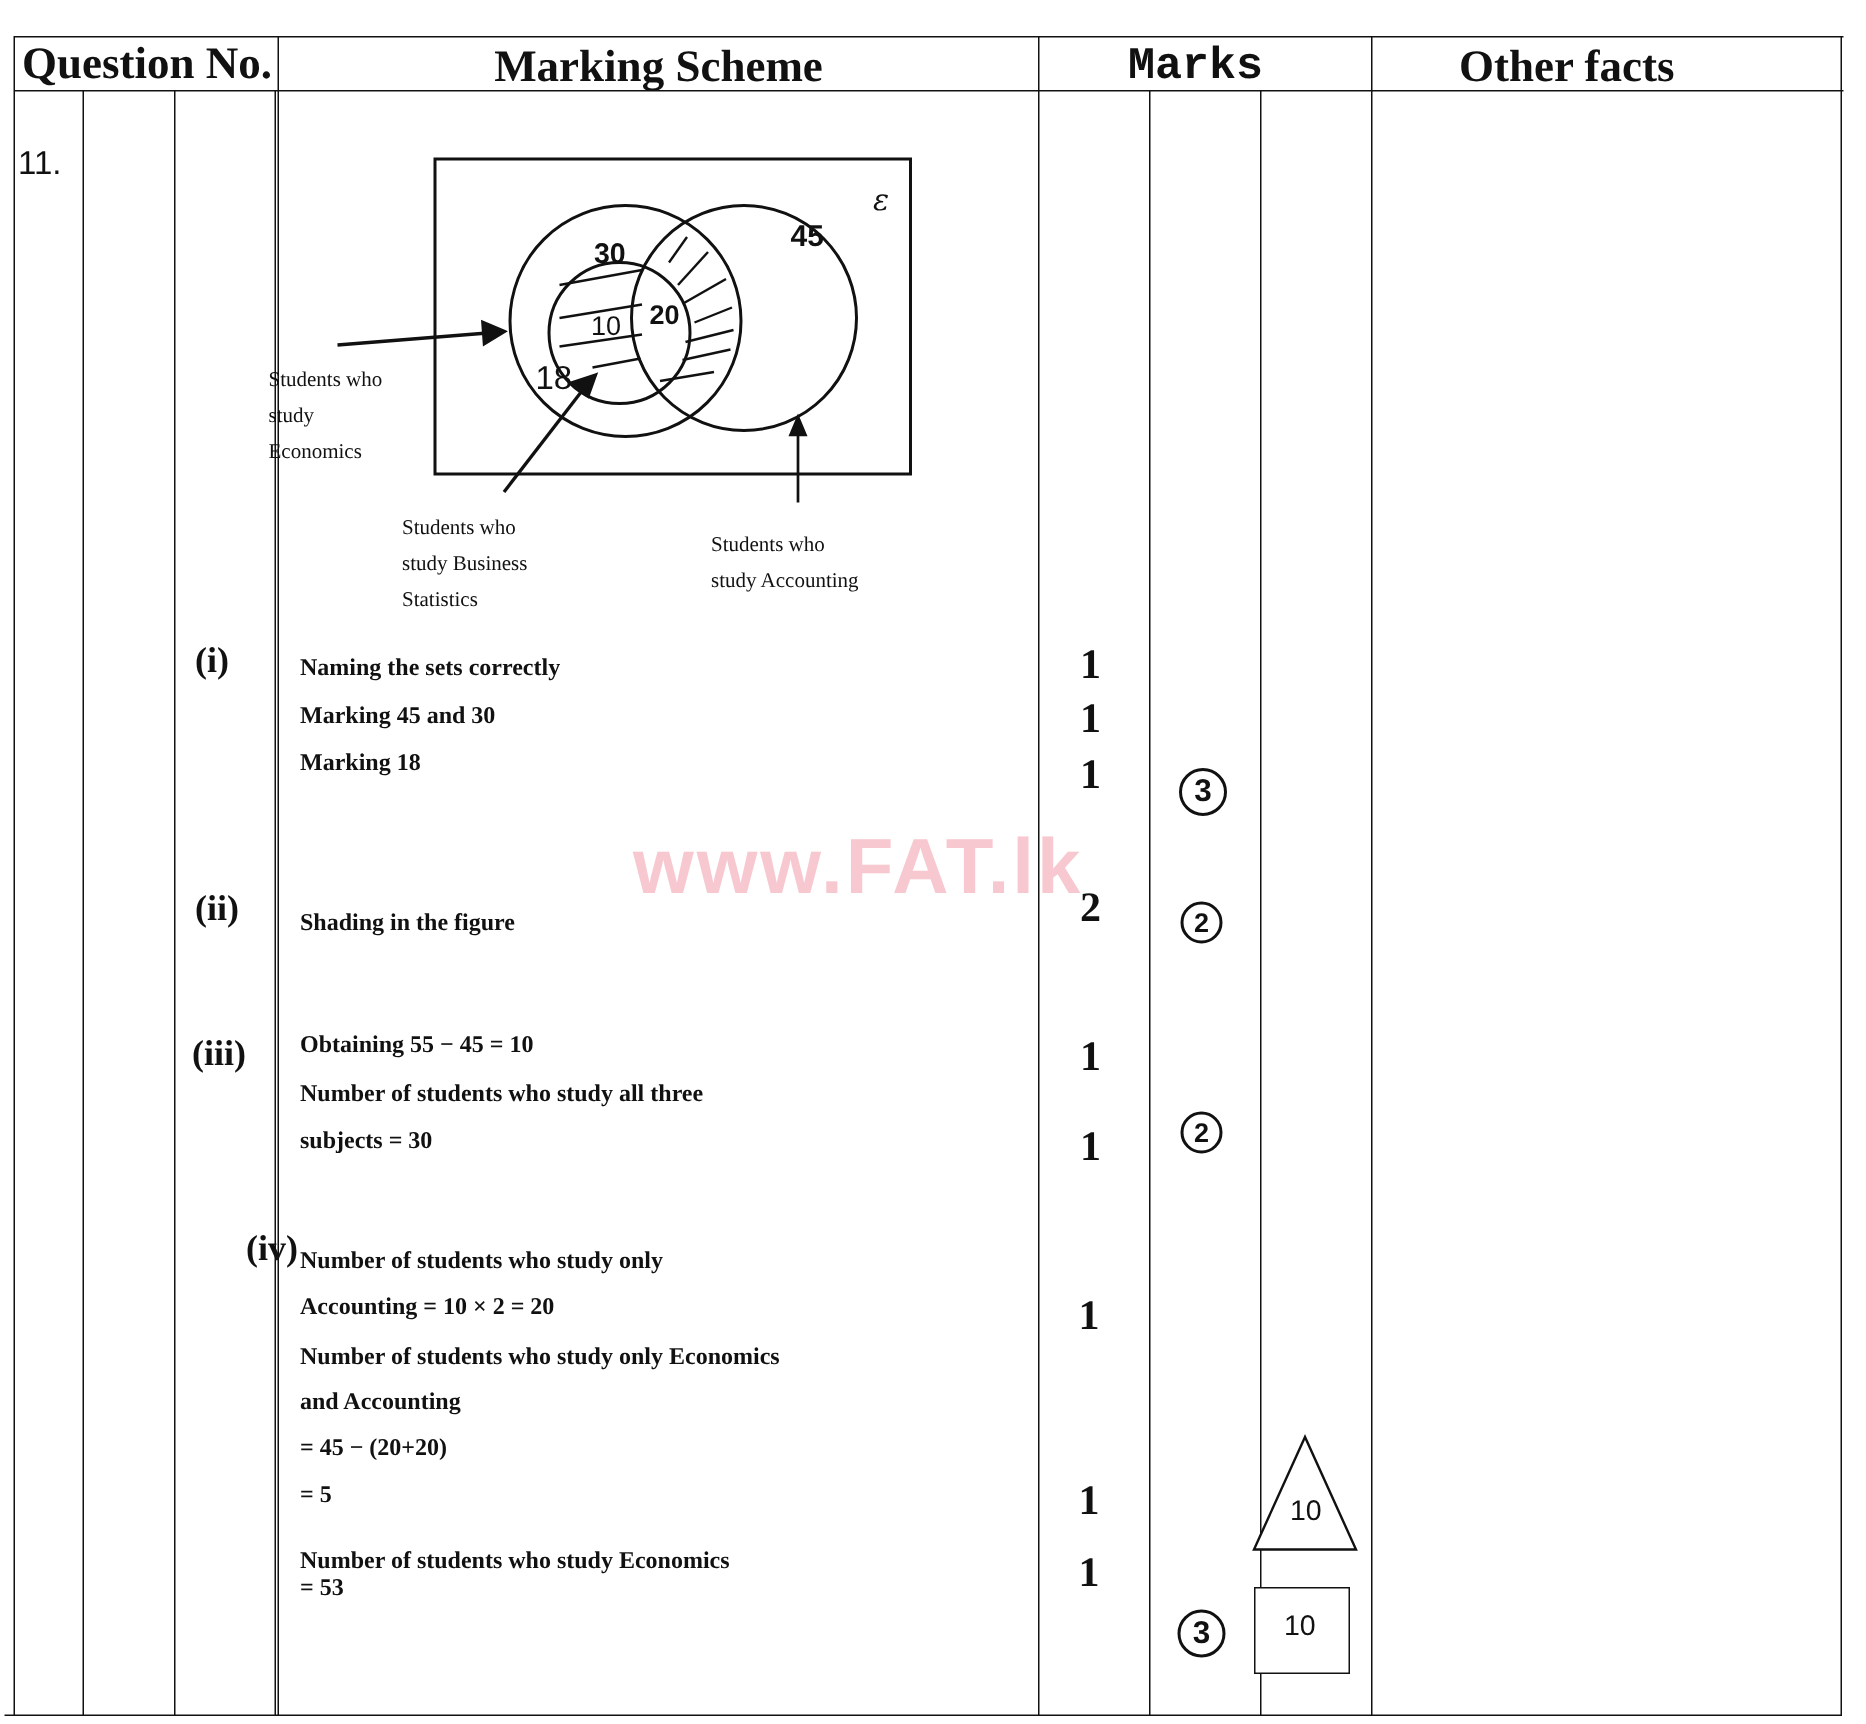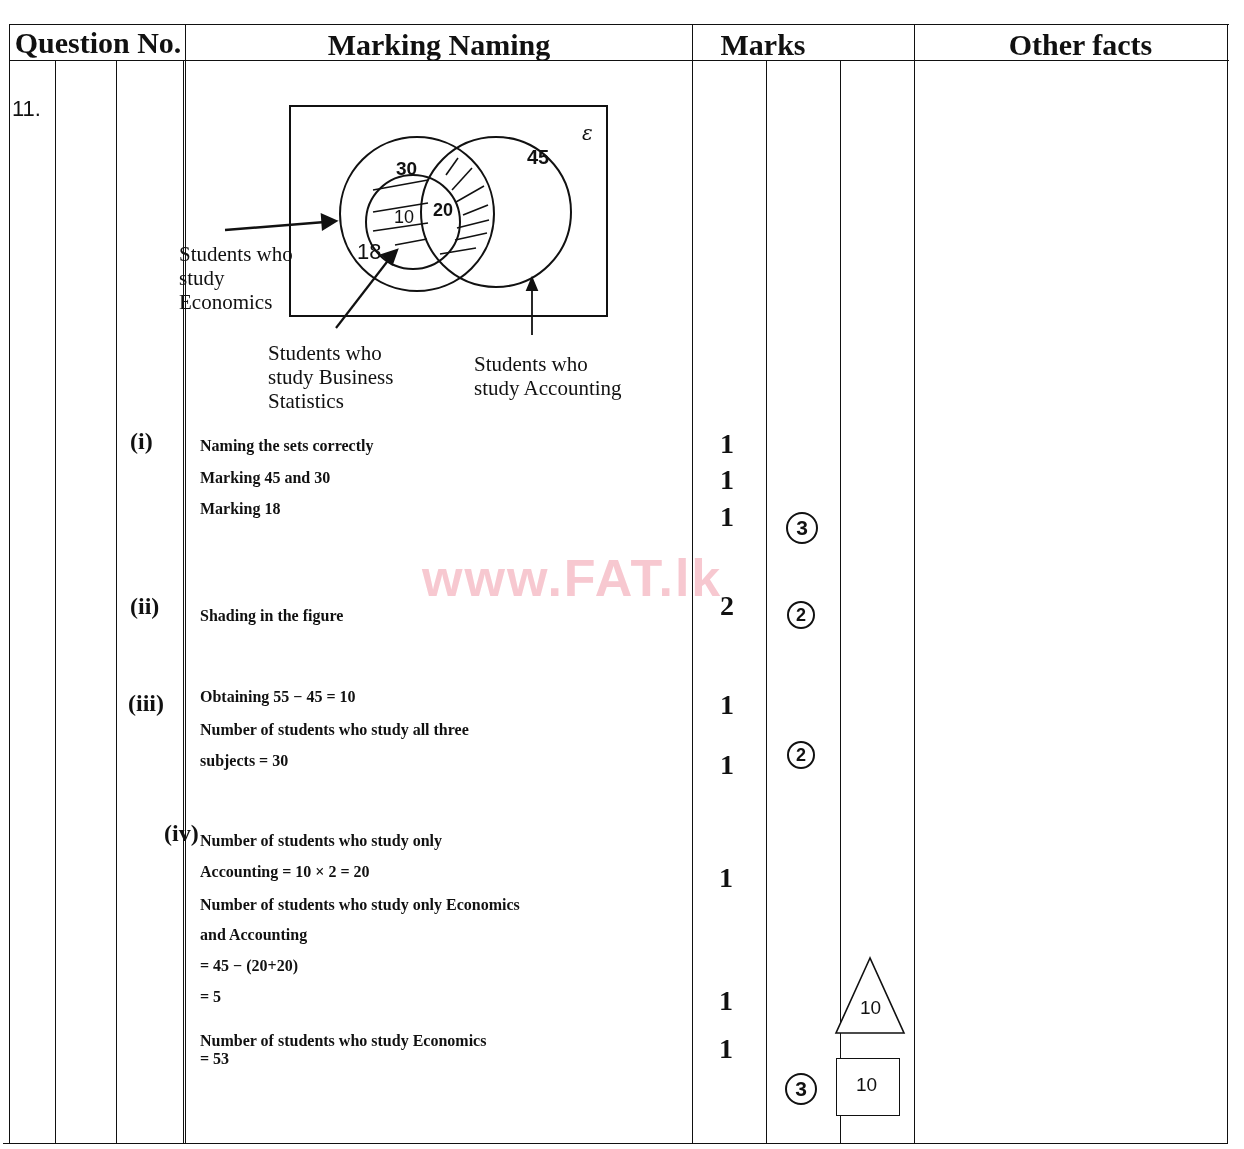--- a/index.html
+++ b/index.html
@@ -6,21 +6,21 @@
   body { width: 1244px; height: 1149px; position: relative; overflow: hidden; font-family: "Liberation Serif", serif; color: #111; }
   .abs { position: absolute; }
   .vline { position: absolute; width: 0; border-left: 1.6px solid #111; }
   .hline { position: absolute; height: 0; border-top: 1.6px solid #111; }
   .hdr { position: absolute; font-weight: bold; font-size: 30px; text-align: center; top: 26px; }
   .qno { position: absolute; left: 12px; top: 96px; font-family: "Liberation Sans", sans-serif; font-size: 22px; }
   .part { position: absolute; font-weight: bold; font-size: 24px; }
   .line { position: absolute; font-weight: bold; font-size: 16px; white-space: nowrap; }
   .mark { position: absolute; font-weight: bold; font-size: 28px; width: 30px; text-align: center; }
   .circ { position: absolute; width: 28px; height: 28px; border: 2.6px solid #111; border-radius: 50%; font-weight: bold; font-size: 21px; text-align: center; line-height: 28px; font-family: "Liberation Sans", sans-serif; }
-  .lbl { position: absolute; font-size: 21px; line-height: 24px; }
+  .lbl { position: absolute; font-size: 14px; line-height: 24px; }
   .watermark { position: absolute; left: 422px; top: 548px; font-family: "Liberation Sans", sans-serif; font-weight: bold; font-size: 52px; color: #f7c8d0; letter-spacing: 2px; }
   .tri-num, .box-num { position: absolute; font-family: "Liberation Sans", sans-serif; font-size: 19px; }
 </style>
 </head>
 <body>
 
 <div>
 
   <div class="hline" style="left:10px; top:24px; width:1219px;"></div>
 
@@ -40,23 +40,23 @@
 
   <div class="vline" style="left:766px; top:60px; height:1084px;"></div>
   <div class="vline" style="left:840px; top:60px; height:1084px;"></div>
 
   <div class="vline" style="left:914px; top:24px; height:1120px;"></div>
 
   <div class="vline" style="left:183px; top:60px; height:1084px; border-left-width:1px;"></div>
 </div>
 
 <div class="hdr" style="left:10px; width:176px;">Question No.</div>
-<div class="hdr" style="left:186px; width:506px; top:28px;">Marking Naming</div>
-<div class="hdr" style="left:652px; width:222px; top:28px;">Marks</div>
-<div class="hdr" style="left:900px; width:313px; top:28px;padding-left:24px;">Other facts</div>
+<div class="hdr" style="left:186px; width:506px; top:28px;">Marking Scheme</div>
+<div class="hdr" style="left:686px; width:222px; top:28px;font-family:Liberation Mono, monospace;">Marks</div>
+<div class="hdr" style="left:864px; width:313px; top:28px;padding-left:24px;">Other facts</div>
 
 <div class="qno">11.</div>
 
 <div class="watermark">www.FAT.lk</div>
 
 <svg class="abs" style="left:170px; top:95px;" width="460" height="240" viewBox="170 95 460 240">
   <defs>
     <clipPath id="clipInnerMinusAcc">
       <circle cx="413" cy="222" r="47"></circle>
     </clipPath>

